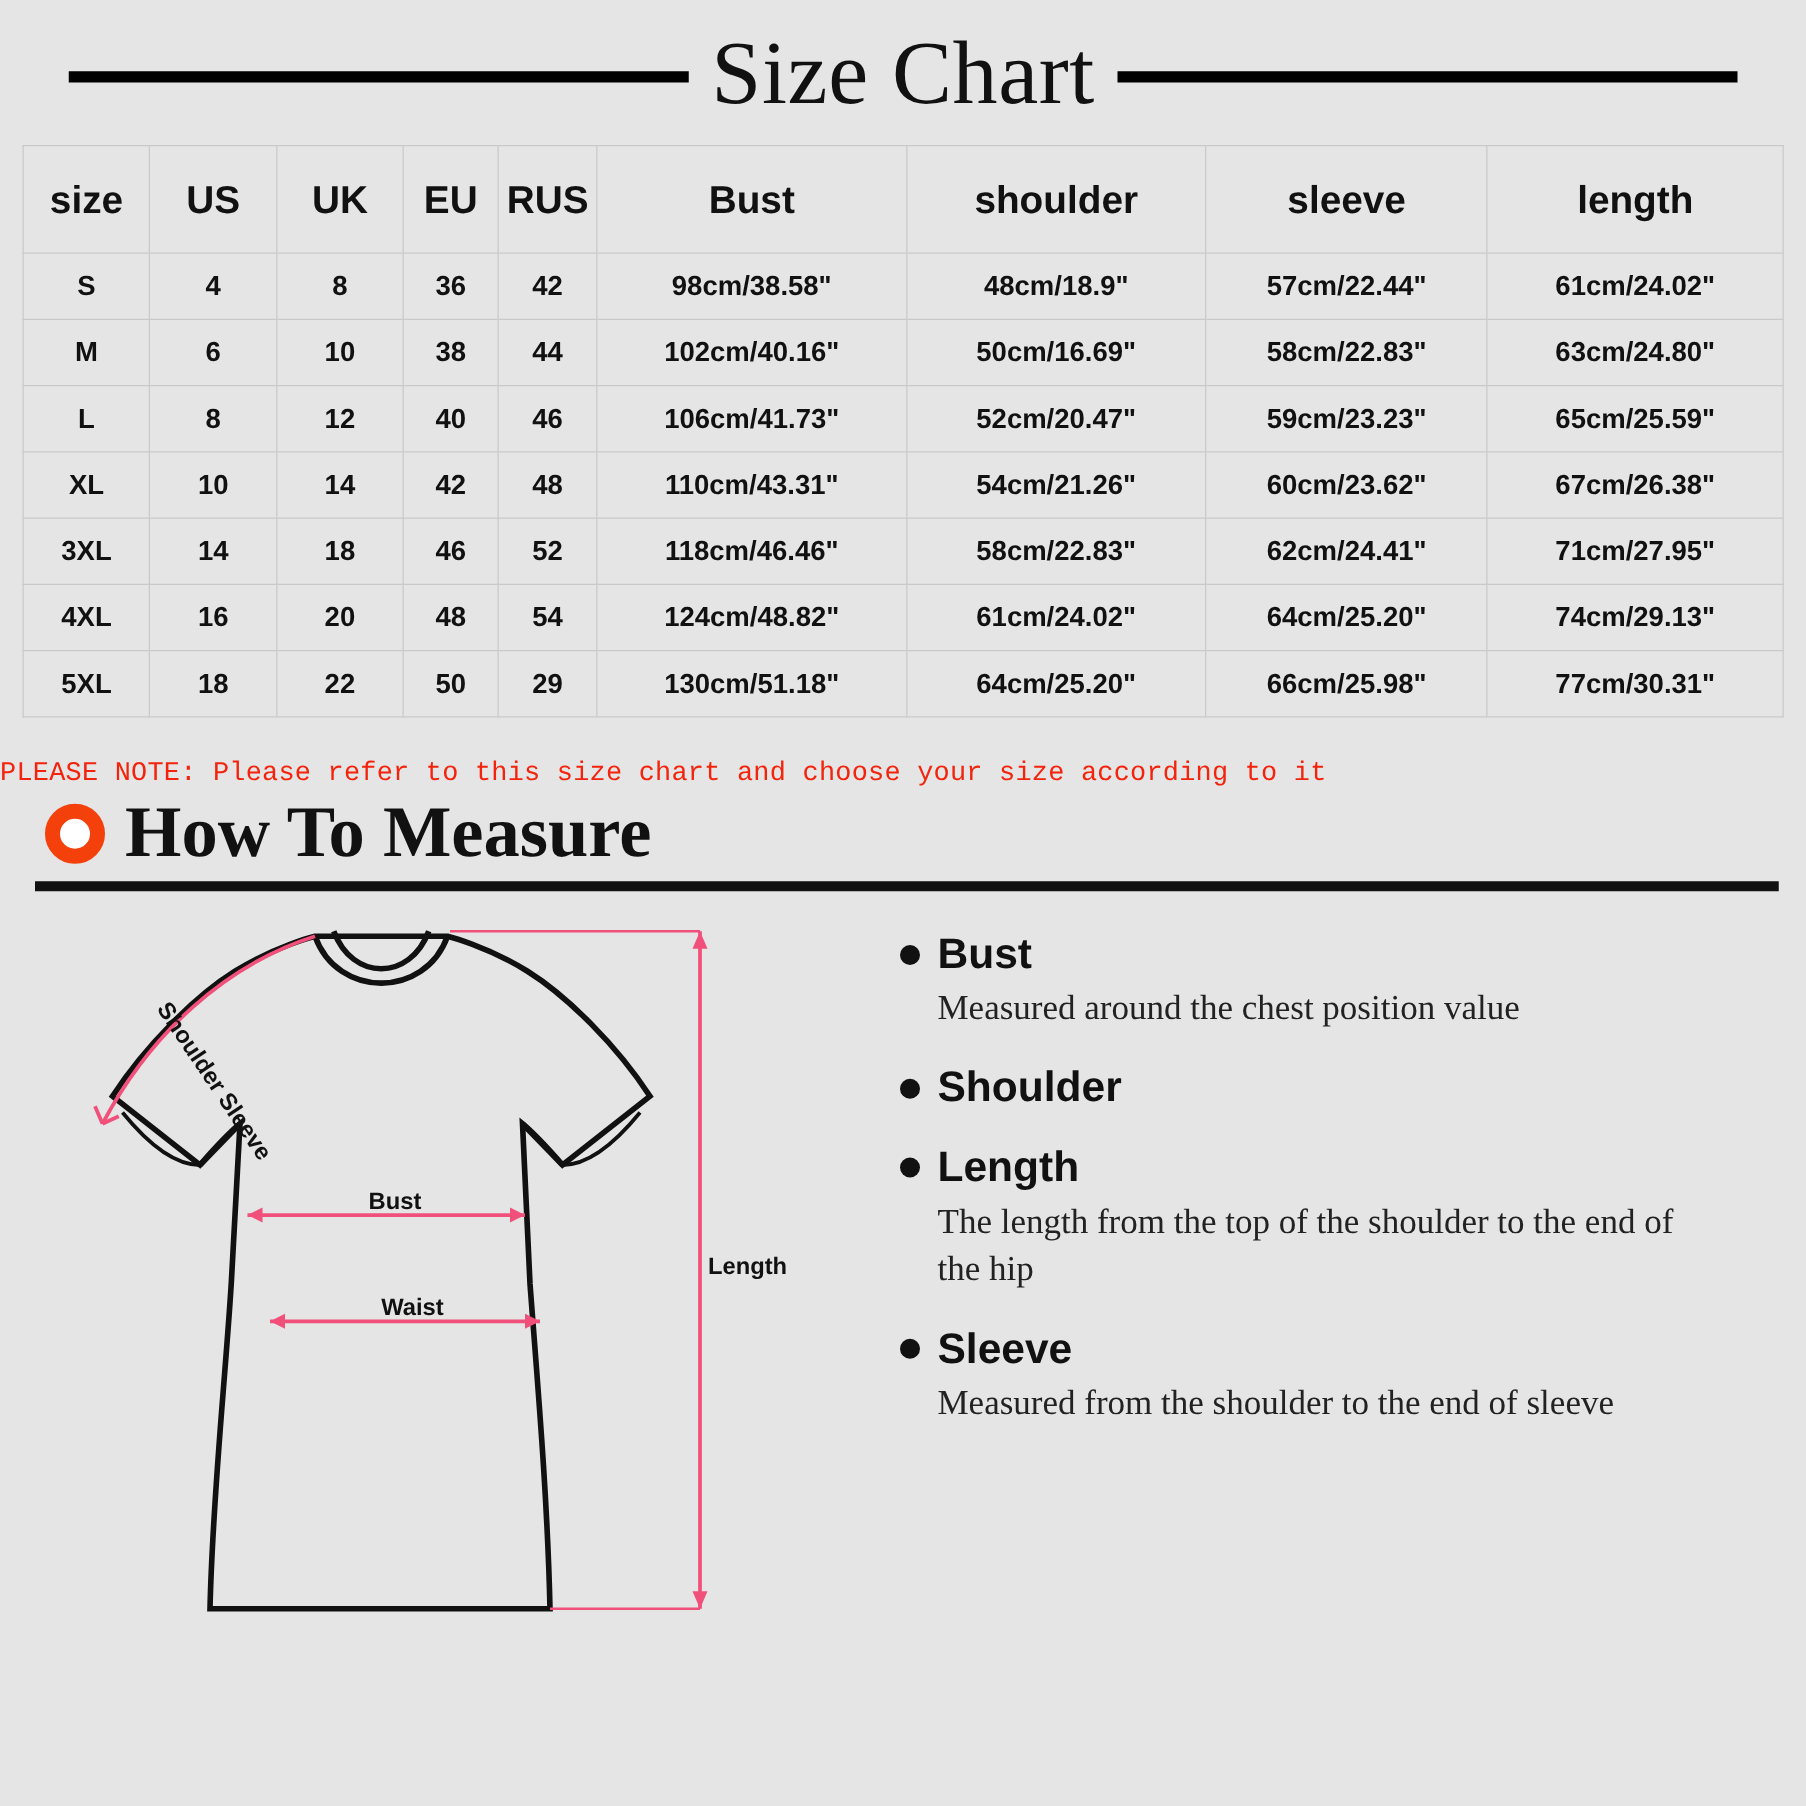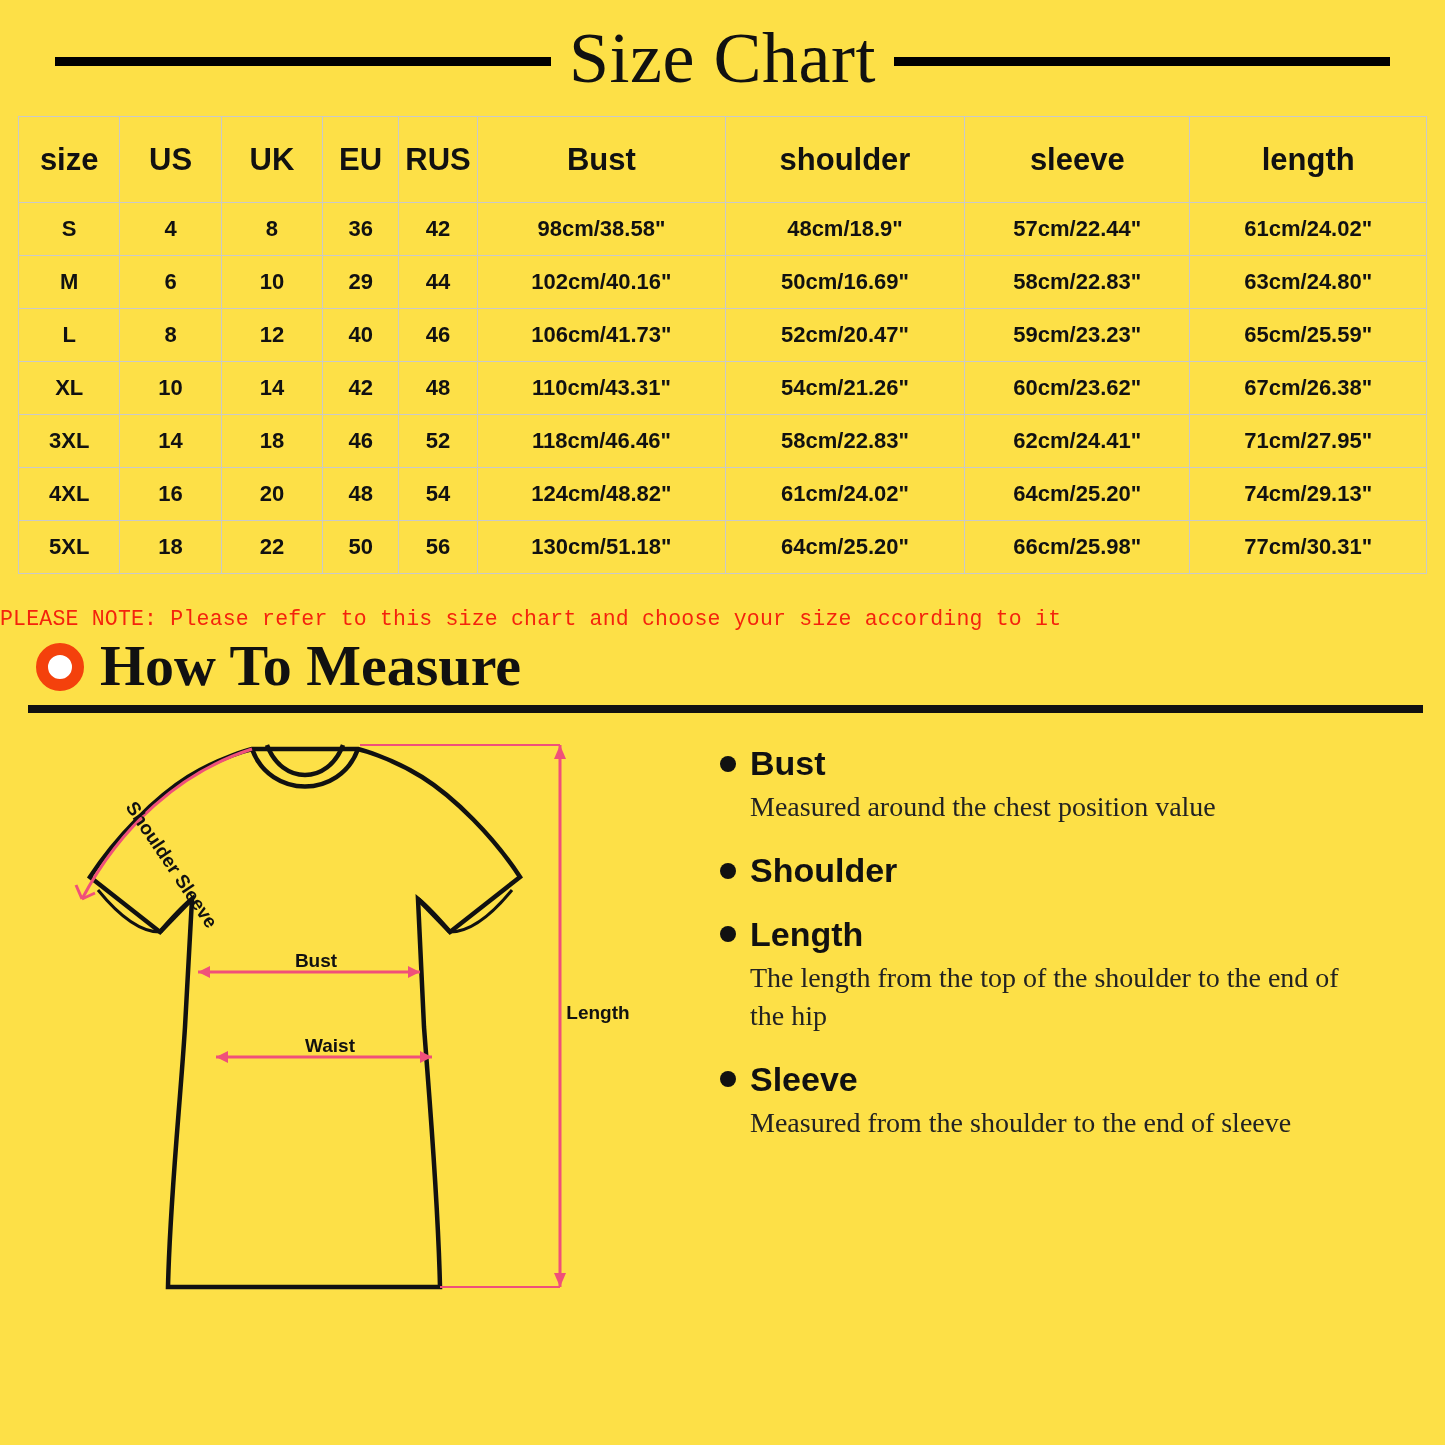--- a/index.html
+++ b/index.html
@@ -3,21 +3,21 @@
 <meta charset="utf-8">
 <style>
   * { box-sizing: border-box; }
   html, body {
     margin: 0; padding: 0;
     width: 1445px; height: 1445px;
     background: #ffffff;
     font-family: "Liberation Sans", sans-serif;
     overflow: hidden;
   }
-  .page { position: relative; width: 1445px; height: 1445px; background:#fde047; }
+  .page { position: relative; width: 1445px; height: 1445px; background:#e5e5e5; }
 
   
   .title-row {
     display: flex;
     align-items: center;
     justify-content: center;
     gap: 18px;
     padding: 8px 55px 0 55px;
     height: 108px;
   }
@@ -190,21 +190,21 @@
           <td>42</td>
           <td>98cm/38.58"</td>
           <td>48cm/18.9"</td>
           <td>57cm/22.44"</td>
           <td>61cm/24.02"</td>
         </tr>
         <tr>
           <td class="sz">M</td>
           <td>6</td>
           <td>10</td>
-          <td>29</td>
+          <td>38</td>
           <td>44</td>
           <td>102cm/40.16"</td>
           <td>50cm/16.69"</td>
           <td>58cm/22.83"</td>
           <td>63cm/24.80"</td>
         </tr>
         <tr>
           <td class="sz">L</td>
           <td>8</td>
           <td>12</td>
@@ -246,21 +246,21 @@
           <td>124cm/48.82"</td>
           <td>61cm/24.02"</td>
           <td>64cm/25.20"</td>
           <td>74cm/29.13"</td>
         </tr>
         <tr>
           <td class="sz">5XL</td>
           <td>18</td>
           <td>22</td>
           <td>50</td>
-          <td>56</td>
+          <td>29</td>
           <td>130cm/51.18"</td>
           <td>64cm/25.20"</td>
           <td>66cm/25.98"</td>
           <td>77cm/30.31"</td>
         </tr>
       </tbody>
     </table>
   </div>
 
   <div class="note">PLEASE NOTE: Please refer to this size chart and choose your size according to it</div>

